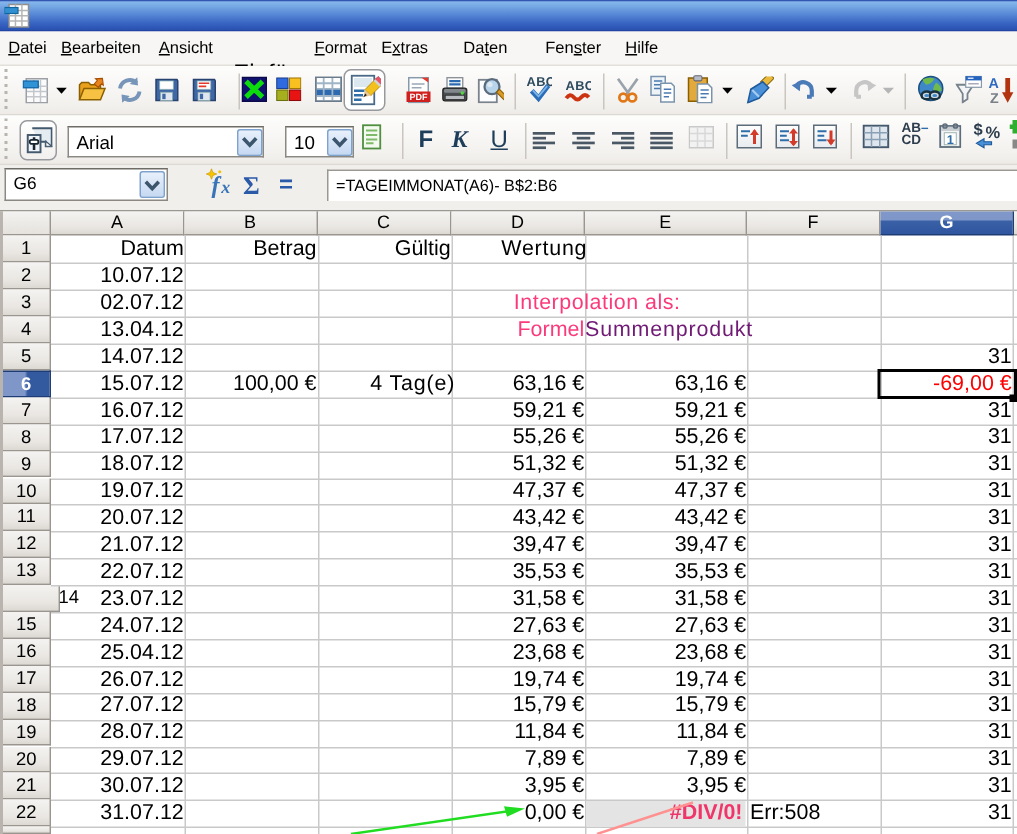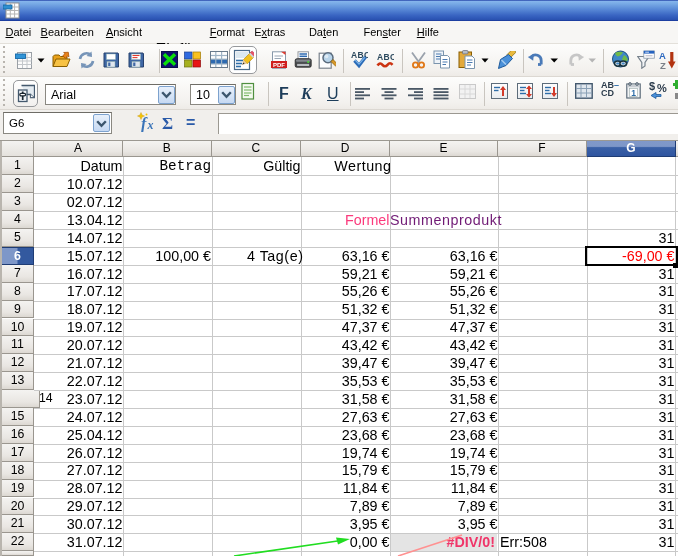--- a/index.html
+++ b/index.html
@@ -374,20 +374,21 @@
 <path d="M4 0.5 L5 3 L7.5 4 L5 5 L4 7.5 L3 5 L0.5 4 L3 3 Z" fill="#f4c400" stroke="#c89600" stroke-width="0.4"></path>
 <circle cx="9.5" cy="2.5" r="1" fill="#f4c400"></circle>
 </svg>
     <svg class="abs" style="left:160px;top:112px" width="20" height="20" viewBox="0 0 20 20">
 <text x="2" y="17" font-size="17" font-weight="bold" fill="#2a5aa8" font-family="Liberation Serif">Σ</text>
 </svg>
     <svg class="abs" style="left:184px;top:112px" width="18" height="20" viewBox="0 0 18 20">
 <text x="2" y="16" font-size="16" font-weight="bold" fill="#2a5aa8" font-family="Liberation Sans">=</text>
 </svg>
 <div class="abs" style="left:218px;top:112.5px;width:460px;height:21.5px;background:#fff;border:1px solid #9b9891;border-right:none;border-bottom:none;"></div>
+<div class="abs" style="left:224px;top:117.5px;font-size:10.8px;color:#000;">=TAGEIMMONAT(A6)- B$2:B6</div>
 <div class="abs" style="left:0;top:141px;width:2px;height:415px;background:#b9b5ae;"></div>
 <div class="abs" style="left:2px;top:141px;width:32px;height:16.4px;background:linear-gradient(180deg,#f4f3f1,#e5e2dd);border-right:1px solid #9a968f;border-bottom:1px solid #9a968f;"></div>
 <div class="colhdr" style="left:34px;width:89px;">A</div>
 <div class="colhdr" style="left:123px;width:88.5px;">B</div>
 <div class="colhdr" style="left:211.5px;width:89.5px;">C</div>
 <div class="colhdr" style="left:301px;width:89px;">D</div>
 <div class="colhdr" style="left:390px;width:108px;">E</div>
 <div class="colhdr" style="left:498px;width:89px;">F</div>
 <div class="colhdr" style="left:587px;width:89px;background:linear-gradient(180deg,#8098c9 0%,#7e97c8 36%,#3a60a6 44%,#2f55a0 100%);color:#fff;font-weight:bold;border-right:1px solid #1f3c74;border-bottom:1px solid #1f3c74;">G</div>
 <div class="colhdr" style="left:676px;width:2px;border-right:none;"></div>
@@ -437,21 +438,21 @@
 <div class="hline" style="left:34px;top:408.0px;width:644px;"></div>
 <div class="hline" style="left:34px;top:425.9px;width:644px;"></div>
 <div class="hline" style="left:34px;top:443.8px;width:644px;"></div>
 <div class="hline" style="left:34px;top:461.7px;width:644px;"></div>
 <div class="hline" style="left:34px;top:479.6px;width:644px;"></div>
 <div class="hline" style="left:34px;top:497.5px;width:644px;"></div>
 <div class="hline" style="left:34px;top:515.4px;width:644px;"></div>
 <div class="hline" style="left:34px;top:533.3px;width:644px;"></div>
 <div class="hline" style="left:34px;top:551.2px;width:644px;"></div>
 <div class="cell r" style="left:36px;top:159.1px;width:86.5px;">Datum</div>
-<div class="cell r" style="left:125px;top:159.1px;width:86.0px;font-family:Liberation Mono, monospace;">Betrag</div>
+<div class="cell r" style="left:125px;top:159.1px;width:86.0px;">Betrag</div>
 <div class="cell r" style="left:213.5px;top:159.1px;width:87.0px;">Gültig</div>
 <div class="cell r" style="left:303px;top:159.1px;width:86.5px;letter-spacing:0.5px;transform:translateX(2px);">Wertung</div>
 <div class="cell r" style="left:36px;top:177.0px;width:86.5px;">10.07.12</div>
 <div class="cell r" style="left:36px;top:194.9px;width:86.5px;">02.07.12</div>
 <div class="cell r" style="left:36px;top:212.8px;width:86.5px;">13.04.12</div>
 <div class="cell r" style="left:36px;top:230.7px;width:86.5px;">14.07.12</div>
 <div class="cell r" style="left:36px;top:248.6px;width:86.5px;">15.07.12</div>
 <div class="cell r" style="left:36px;top:266.5px;width:86.5px;">16.07.12</div>
 <div class="cell r" style="left:36px;top:284.4px;width:86.5px;">17.07.12</div>
 <div class="cell r" style="left:36px;top:302.3px;width:86.5px;">18.07.12</div>
@@ -461,20 +462,21 @@
 <div class="cell r" style="left:36px;top:373.9px;width:86.5px;">22.07.12</div>
 <div class="cell r" style="left:36px;top:391.8px;width:86.5px;">23.07.12</div>
 <div class="cell r" style="left:36px;top:409.7px;width:86.5px;">24.07.12</div>
 <div class="cell r" style="left:36px;top:427.6px;width:86.5px;">25.04.12</div>
 <div class="cell r" style="left:36px;top:445.5px;width:86.5px;">26.07.12</div>
 <div class="cell r" style="left:36px;top:463.4px;width:86.5px;">27.07.12</div>
 <div class="cell r" style="left:36px;top:481.3px;width:86.5px;">28.07.12</div>
 <div class="cell r" style="left:36px;top:499.2px;width:86.5px;">29.07.12</div>
 <div class="cell r" style="left:36px;top:517.1px;width:86.5px;">30.07.12</div>
 <div class="cell r" style="left:36px;top:535.0px;width:86.5px;">31.07.12</div>
+<div class="cell" style="left:342.5px;top:194.9px;color:#fb3a7c;letter-spacing:0.35px;">Interpolation als:</div>
 <div class="cell r" style="left:303px;top:212.8px;width:86.5px;color:#fb3a7c;">Formel</div>
 <div class="cell" style="left:390px;top:212.8px;color:#701a75;letter-spacing:0.55px;">Summenprodukt</div>
 <div class="cell r" style="left:125px;top:248.6px;width:86.0px;">100,00 €</div>
 <div class="cell r" style="left:213.5px;top:248.6px;width:87.0px;letter-spacing:0.55px;transform:translateX(3px);">4 Tag(e)</div>
 <div class="cell r" style="left:303px;top:248.6px;width:86.5px;">63,16 €</div>
 <div class="cell r" style="left:392px;top:248.6px;width:105.5px;">63,16 €</div>
 <div class="cell r" style="left:303px;top:266.5px;width:86.5px;">59,21 €</div>
 <div class="cell r" style="left:392px;top:266.5px;width:105.5px;">59,21 €</div>
 <div class="cell r" style="left:303px;top:284.4px;width:86.5px;">55,26 €</div>
 <div class="cell r" style="left:392px;top:284.4px;width:105.5px;">55,26 €</div>

